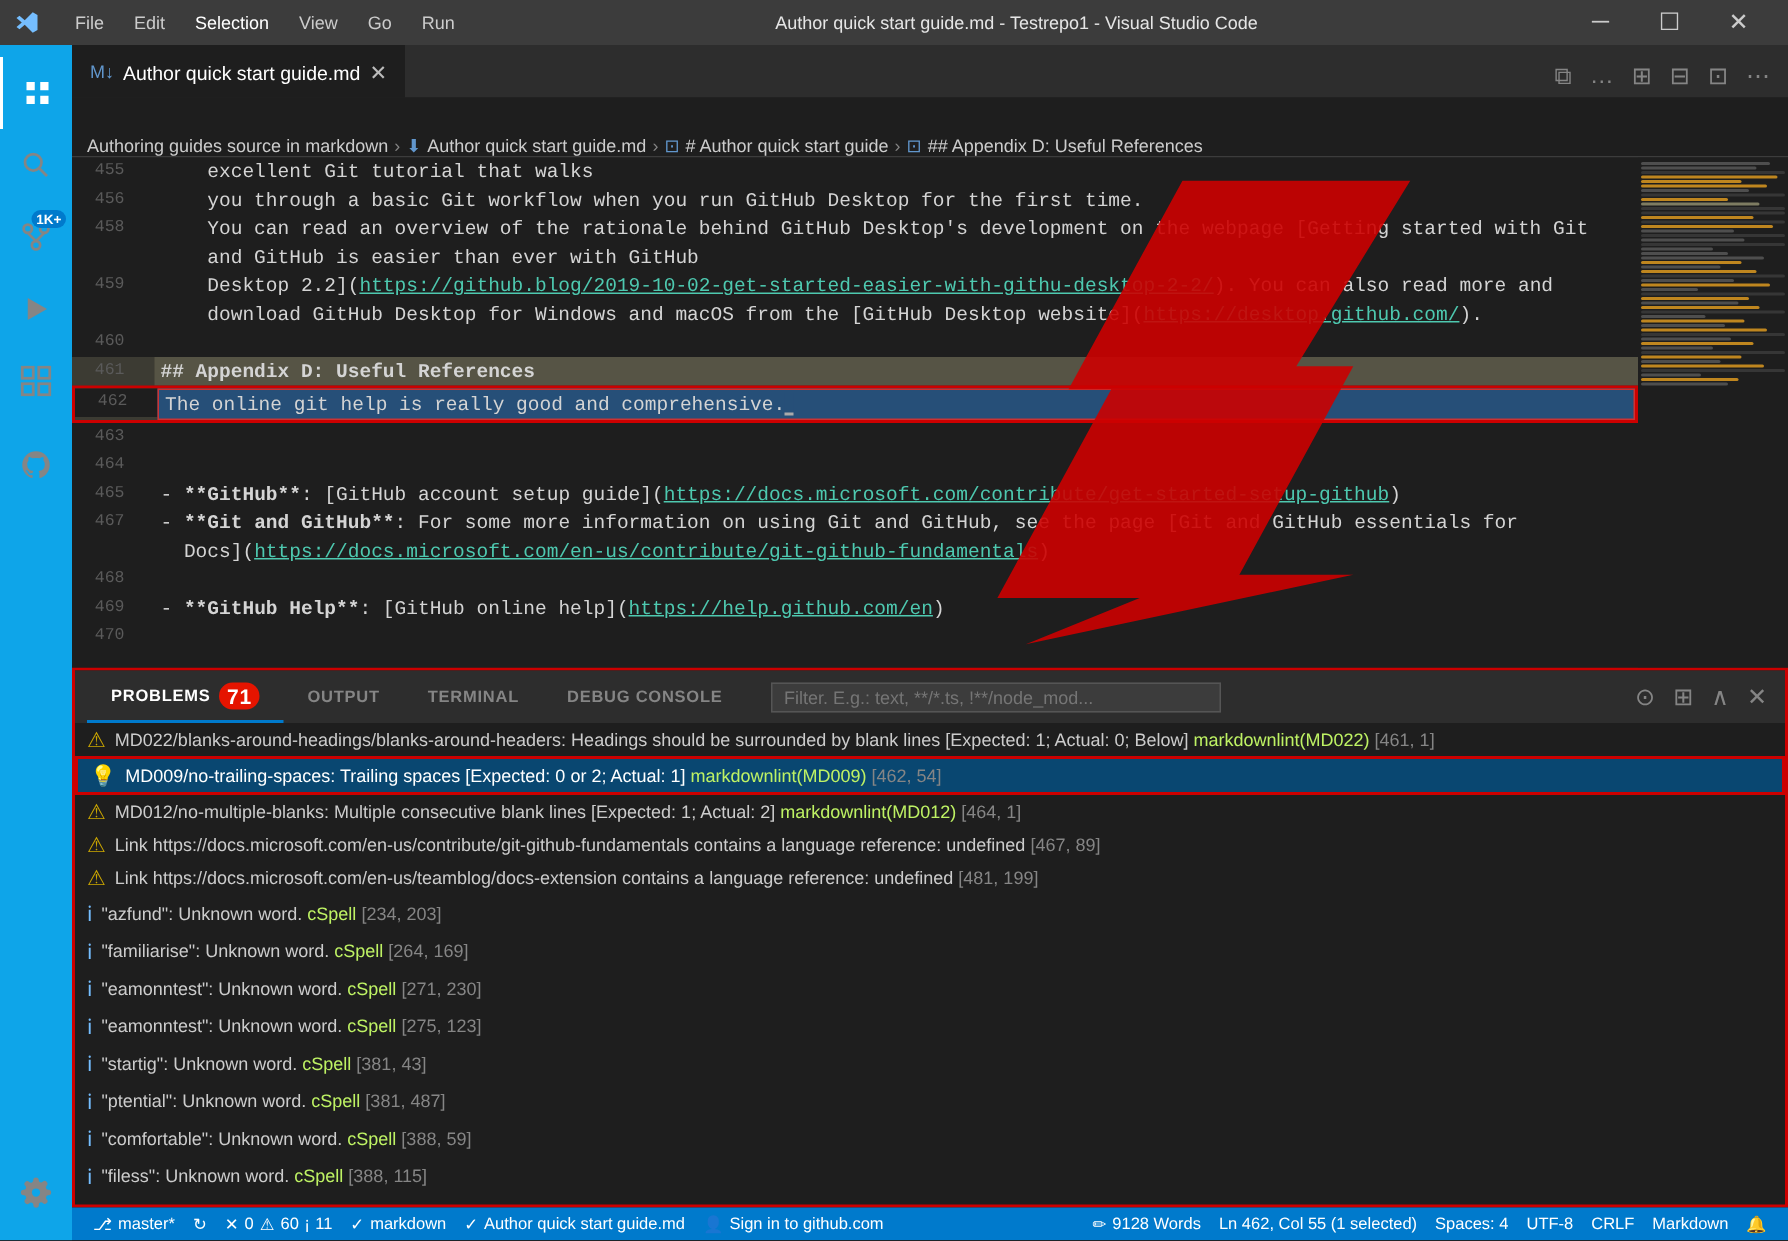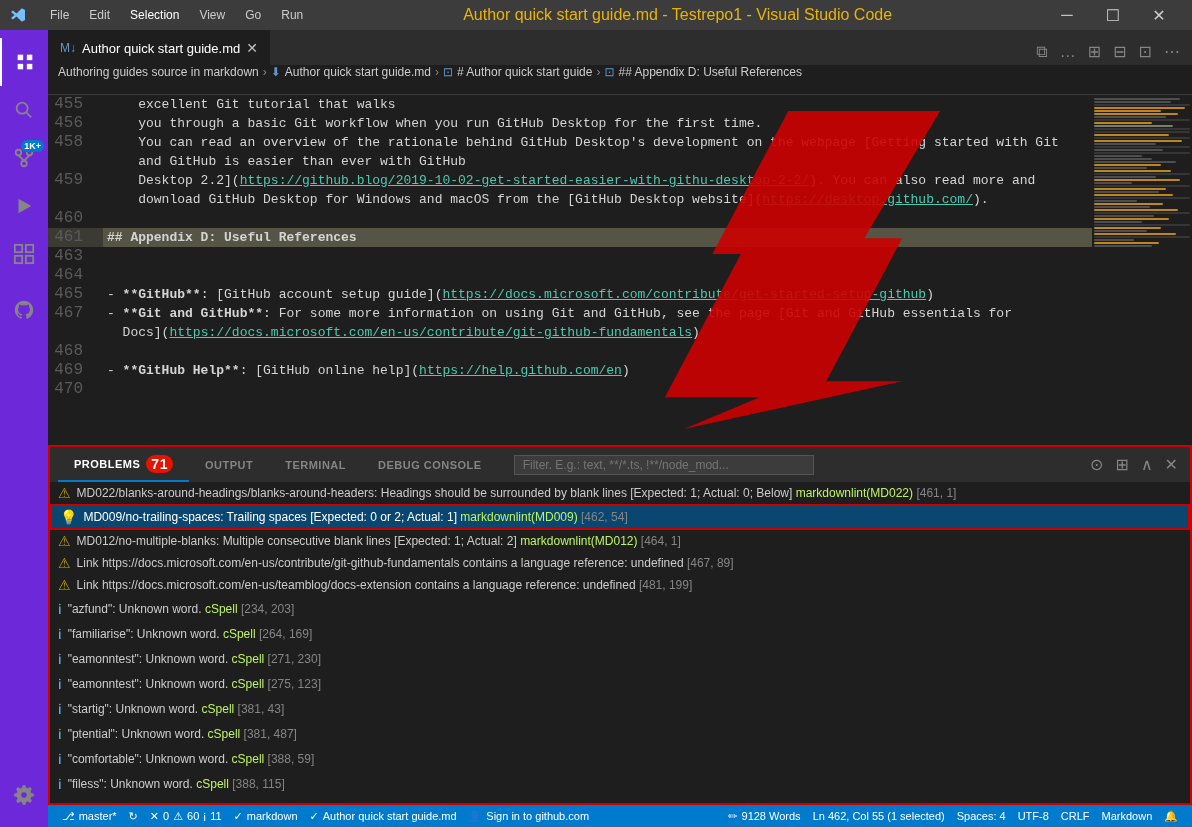--- a/index.html
+++ b/index.html
@@ -17,40 +17,40 @@
     }
     .title-bar-left { display: flex; align-items: center; gap: 16px; }
     .title-bar-menu { display: flex; gap: 4px; }
     .title-bar-menu span {
       font-size: 12px;
       color: #cccccc;
       padding: 2px 8px;
       cursor: pointer;
     }
     .title-bar-menu span.active { color: #ffffff; }
-    .title-bar-title { font-size: 16px; color: #eab308; }
+    .title-bar-title { font-size: 12px; color: #e5e5e5; }
     .title-bar-controls { display: flex; gap: 0; }
     .title-bar-controls span {
       width: 46px;
       height: 30px;
       display: flex;
       align-items: center;
       justify-content: center;
       font-size: 16px;
       cursor: pointer;
       color: #cccccc;
     }
 
     
     .main-layout { display: flex; flex: 1; overflow: hidden; }
 
     
     .activity-bar {
       width: 48px;
-      background: #6d28d9;
+      background: #0ea5e9;
       display: flex;
       flex-direction: column;
       align-items: center;
       padding-top: 8px;
       flex-shrink: 0;
     }
     .activity-icon {
       width: 48px;
       height: 48px;
       display: flex;
@@ -107,24 +107,24 @@
       margin-left: auto;
       display: flex;
       align-items: center;
       gap: 4px;
       padding-right: 8px;
     }
     .tab-actions span { font-size: 16px; color: #858585; cursor: pointer; padding: 4px; }
 
     
     .breadcrumb {
-      height: 30px;
+      height: 40px;
       background: #1e1e1e;
       display: flex;
-      align-items: flex-start;
+      align-items: flex-end;
       padding: 0 10px;
       font-size: 12px;
       color: #cccccc;
       gap: 4px;
       flex-shrink: 0;
       border-bottom: 1px solid #3c3c3c;
     }
     .breadcrumb-sep { color: #858585; }
 
     
@@ -152,21 +152,21 @@
       align-items: flex-start;
     }
 
     .line-number {
       width: 55px;
       min-width: 55px;
       text-align: right;
       padding-right: 20px;
       color: #5a5a5a;
       user-select: none;
-      font-size: 16px;
+      font-size: 11px;
       line-height: 19px;
     }
 
     .line-content {
       flex: 1;
       padding-left: 4px;
       white-space: pre;
       color: #d4d4d4;
       line-height: 19px;
     }
@@ -453,20 +453,24 @@
           <div class="code-line">
             <div class="line-number">460</div>
             <div class="line-content"></div>
           </div>
 
           <div class="code-line highlighted-line">
             <div class="line-number" style="color:#5a5a5a;">461</div>
             <div class="line-content heading"><span style="font-weight:bold;">## Appendix D: Useful References</span></div>
           </div>
 
+          <div class="code-line" style="background:#fffbbf22; border: 2px solid #cc0000; box-sizing: border-box; position:relative;">
+            <div class="line-number" style="background:#1e1e1e;">462</div>
+            <div class="line-content" style="background:#264f78; border: 1px solid #cc3333; position:relative;">The online git help is really good and comprehensive.<span style="background:#264f78; border-bottom: 2px solid #aaa; display:inline-block; width:6px; height:15px; vertical-align:middle;"></span></div>
+          </div>
 
           <div class="code-line">
             <div class="line-number">463</div>
             <div class="line-content"></div>
           </div>
 
           <div class="code-line">
             <div class="line-number">464</div>
             <div class="line-content"></div>
           </div>

